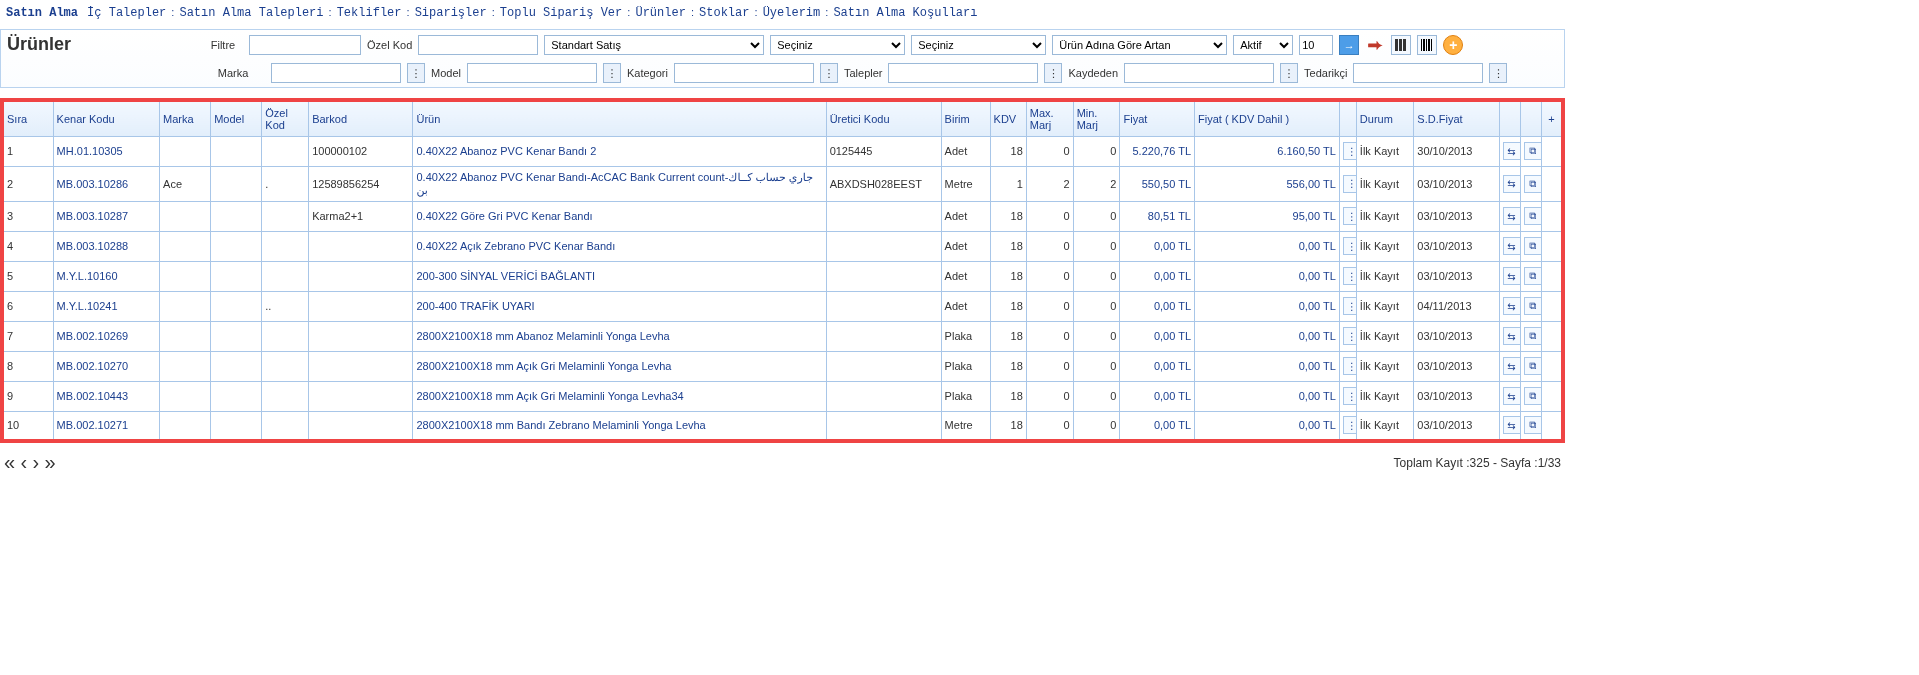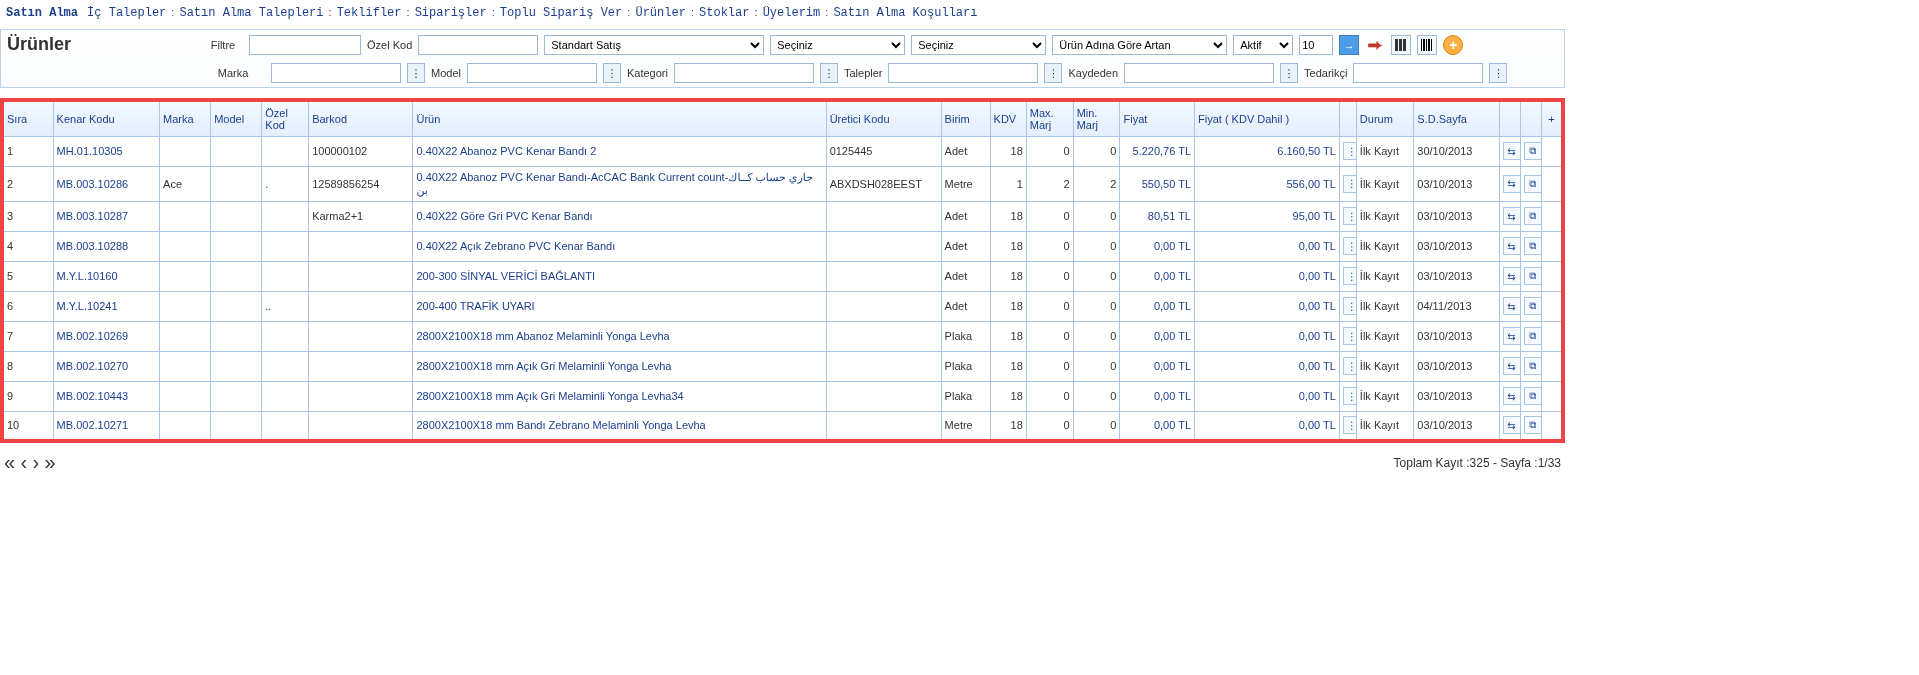--- a/index.html
+++ b/index.html
@@ -206,21 +206,21 @@
         <th class="sortable">Ürün</th>
         <th class="sortable">Üretici Kodu</th>
         <th class="sortable">Birim</th>
         <th class="sortable">KDV</th>
         <th class="sortable">Max. Marj</th>
         <th class="sortable">Min. Marj</th>
         <th class="sortable">Fiyat</th>
         <th class="sortable">Fiyat ( KDV Dahil )</th>
         <th class="sortable"></th>
         <th class="sortable">Durum</th>
-        <th class="sortable">S.D.Sayfa</th>
+        <th class="sortable">S.D.Fiyat</th>
         <th class="sortable"></th>
         <th class="sortable"></th>
         <th class="sortable" style="text-align: center;">+</th>
       </tr>
     </thead>
   <tbody id="tbody">
       <tr>
         <td>1</td>
         <td class="link">MH.01.10305</td>
         <td></td>

